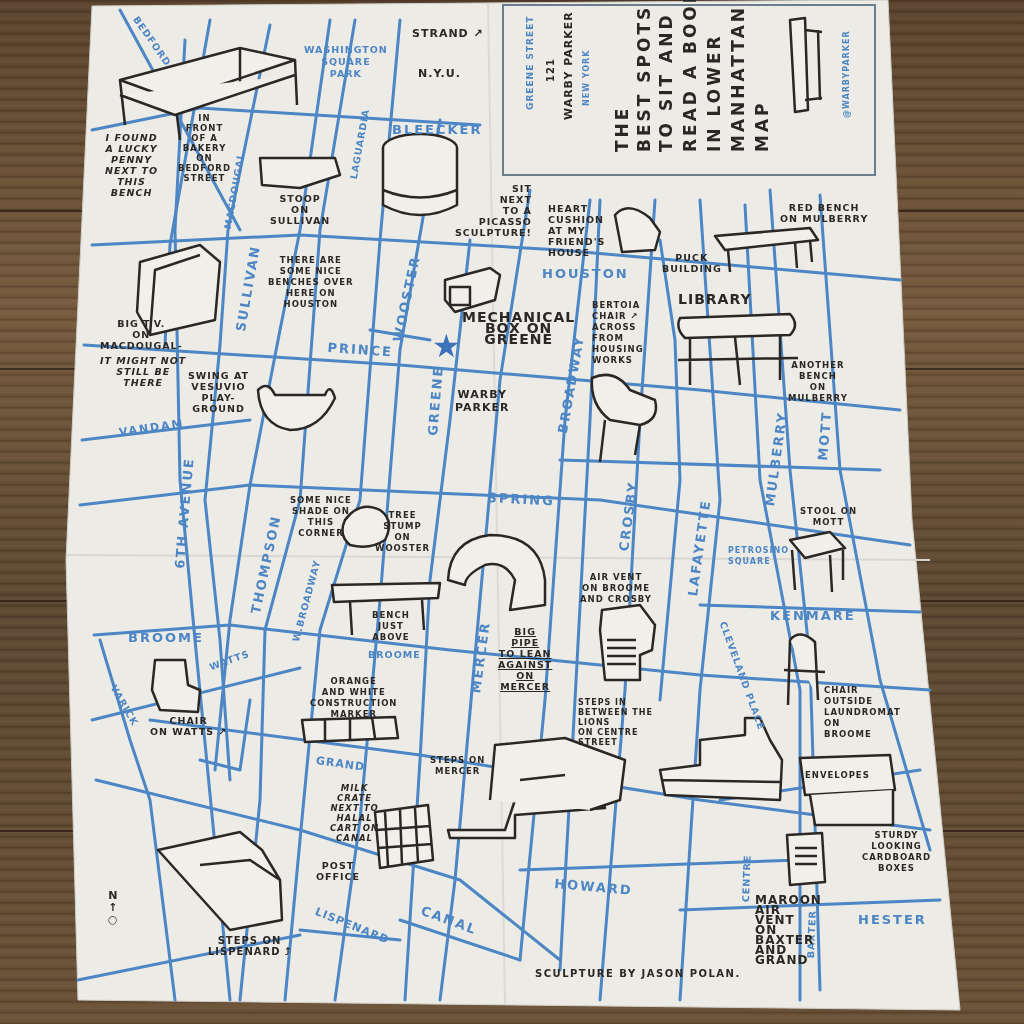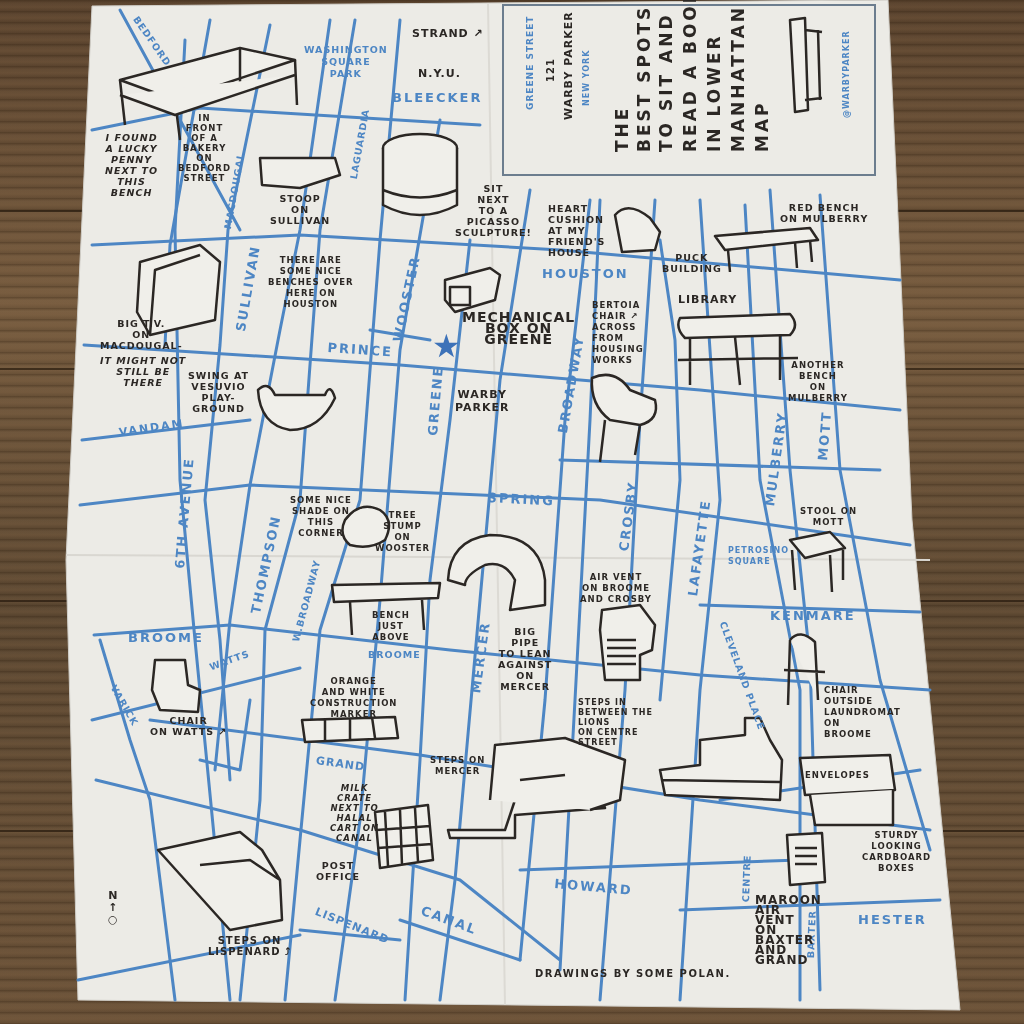--- a/index.html
+++ b/index.html
@@ -179,21 +179,21 @@
 <div class="title-line" style="left:612px;top:152px;">THE</div>
 <div class="title-line" style="left:634px;top:152px;">BEST SPOTS</div>
 <div class="title-line" style="left:656px;top:152px;">TO SIT AND</div>
 <div class="title-line" style="left:680px;top:152px;">READ A BOOK</div>
 <div class="title-line" style="left:704px;top:152px;">IN LOWER</div>
 <div class="title-line" style="left:728px;top:152px;">MANHATTAN</div>
 <div class="title-line" style="left:752px;top:152px;">MAP</div>
 <div class="blue-small" style="left:842px;top:118px;">@WARBYPARKER</div>
 
 <div class="street small" style="left:140px;top:14px;transform:rotate(55deg);">BEDFORD</div>
-<div class="street" style="left:392px;top:90px;">BLEECKER</div>
+<div class="street" style="left:392px;top:122px;">BLEECKER</div>
 <div class="street small" style="left:222px;top:228px;transform:rotate(-80deg);">MACDOUGAL</div>
 <div class="street small" style="left:348px;top:178px;transform:rotate(-80deg);">LAGUARDIA</div>
 <div class="street" style="left:233px;top:330px;transform:rotate(-80deg);">SULLIVAN</div>
 <div class="street" style="left:390px;top:340px;transform:rotate(-78deg);">WOOSTER</div>
 <div class="street" style="left:542px;top:266px;">HOUSTON</div>
 <div class="street" style="left:328px;top:340px;transform:rotate(4deg);">PRINCE</div>
 <div class="street" style="left:425px;top:435px;transform:rotate(-85deg);">GREENE</div>
 <div class="street" style="left:118px;top:426px;transform:rotate(-8deg);font-size:11px;">VANDAM</div>
 <div class="street" style="left:172px;top:568px;transform:rotate(-85deg);">6TH AVENUE</div>
 <div class="street" style="left:555px;top:432px;transform:rotate(-80deg);">BROADWAY</div>
@@ -221,21 +221,21 @@
 <div class="street small" style="left:304px;top:44px;text-align:center;white-space:pre;line-height:12px;">WASHINGTON
 SQUARE
 PARK</div>
 <div class="street small" style="left:728px;top:545px;white-space:pre;line-height:11px;font-size:8px;">PETROSINO
 SQUARE</div>
 
 <div class="lbl" style="left:412px;top:28px;font-size:11px;">STRAND ↗</div>
 <div class="lbl" style="left:418px;top:68px;font-size:11px;">N.Y.U.</div>
 <div class="lbl" style="left:662px;top:252px;">PUCK
 BUILDING</div>
-<div class="lbl" style="left:678px;top:294px;font-size:11px;">LIBRARY</div>
+<div class="lbl" style="left:678px;top:294px;font-size:14px;">LIBRARY</div>
 <div class="lbl" style="left:316px;top:860px;">POST
 OFFICE</div>
 <div class="lbl" style="left:455px;top:388px;font-size:11px;line-height:13px;">WARBY
 PARKER</div>
 <div class="star">★</div>
 
 <div class="lbl" style="left:105px;top:132px;font-style:italic;">I FOUND
 A LUCKY
 PENNY
 NEXT TO
@@ -244,21 +244,21 @@
 <div class="lbl" style="left:178px;top:113px;font-size:8.5px;line-height:10px;">IN
 FRONT
 OF A
 BAKERY
 ON
 BEDFORD
 STREET</div>
 <div class="lbl" style="left:270px;top:193px;">STOOP
 ON
 SULLIVAN</div>
-<div class="lbl" style="left:455px;top:183px;text-align:center;">SIT
+<div class="lbl" style="left:455px;top:183px;text-align:right;">SIT
 NEXT
 TO A
 PICASSO
 SCULPTURE!</div>
 <div class="lbl" style="left:548px;top:203px;text-align:left;">HEART
 CUSHION
 AT MY
 FRIEND'S
 HOUSE</div>
 <div class="lbl" style="left:780px;top:202px;">RED BENCH
@@ -300,21 +300,21 @@
 ON
 WOOSTER</div>
 <div class="lbl" style="left:800px;top:506px;font-size:8.5px;">STOOL ON
 MOTT</div>
 <div class="lbl" style="left:580px;top:572px;font-size:8.5px;">AIR VENT
 ON BROOME
 AND CROSBY</div>
 <div class="lbl" style="left:372px;top:610px;font-size:8.5px;">BENCH
 JUST
 ABOVE</div>
-<div class="lbl" style="left:498px;top:626px;">BIG
+<div class="lbl" style="left:498px;top:626px;text-decoration:underline;">BIG
 PIPE
 TO LEAN
 AGAINST
 ON
 MERCER</div>
 <div class="lbl" style="left:150px;top:715px;">CHAIR
 ON WATTS ↗</div>
 <div class="lbl" style="left:310px;top:676px;font-size:8.5px;">ORANGE
 AND WHITE
 CONSTRUCTION
@@ -346,14 +346,14 @@
 AIR
 VENT
 ON
 BAXTER
 AND
 GRAND</div>
 <div class="lbl" style="left:208px;top:935px;font-size:10px;">STEPS ON
 LISPENARD ⤴</div>
 
 <div class="north"><span>N</span><br>↑<br>○</div>
-<div class="credit">DRAWINGS BY SOME POLAN.</div>
+<div class="credit">SCULPTURE BY JASON POLAN.</div>
 </div>
 
 </body></html>

